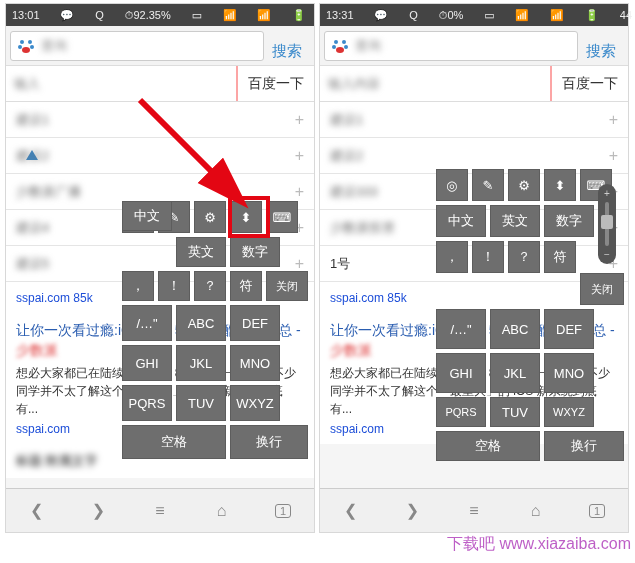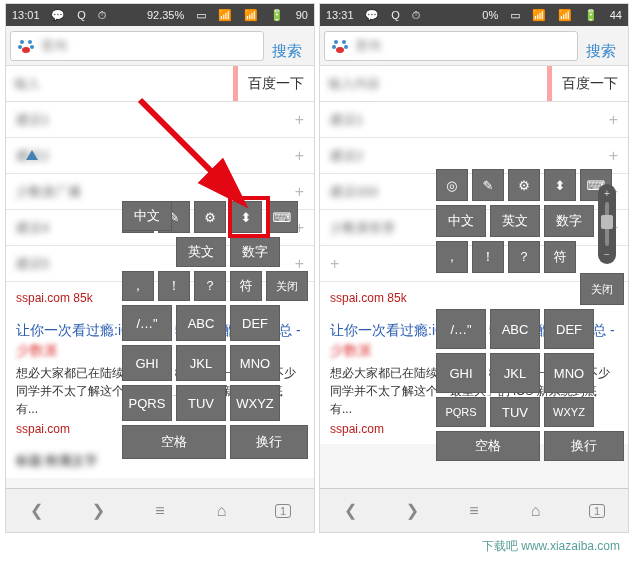--- a/index.html
+++ b/index.html
@@ -1,48 +1,48 @@
 <!DOCTYPE html>
 <html><head>
 <meta charset="utf-8">
 <style>
 *{box-sizing:border-box;margin:0;padding:0;font-family:sans-serif}
 body{background:#fff;width:635px;height:563px;position:relative;overflow:hidden}
 .pane{position:absolute;top:3px;width:310px;height:530px;border:1px solid #d8d8d8;background:#f5f5f5}
 .pane.left{left:5px}
 .pane.right{left:319px}
 .status{height:22px;background:#444;color:#eee;display:flex;align-items:center;padding:0 6px;font-size:11px;justify-content:space-between}
-.status .g{display:flex;gap:12px;align-items:center}
+.status .g{display:flex;gap:21px;align-items:center}
 .searchbar{height:40px;background:#f3f3f3;display:flex;align-items:flex-end;padding:4px;border-bottom:1px solid #ddd}
 .searchbox{flex:1;height:30px;background:#fff;border:1px solid #ccc;border-radius:3px;display:flex;align-items:center;padding:0 5px}
 .paw{width:20px;height:20px;display:inline-block}
 .searchtext{flex:1;color:#888;font-size:13px;padding-left:5px;filter:blur(3px)}
 .slink{color:#3b8acb;font-size:15px;padding:0 8px}
 .topq{height:36px;background:#fff;display:flex;align-items:center;border-bottom:1px solid #ddd}
 .topq-t{flex:1;padding:0 8px;color:#777;font-size:13px;filter:blur(3px)}
-.topq-b{border-left:5px solid #fca5a5;height:100%;display:flex;align-items:center;padding:0 10px;font-size:14px;color:#333}
+.topq-b{border-left:2px solid #fca5a5;height:100%;display:flex;align-items:center;padding:0 10px;font-size:14px;color:#333}
 .list{position:relative}
 .row{height:36px;border-bottom:1px solid #e5e5e5;background:#fff;display:flex;align-items:center;padding:0 10px}
 .row .t{flex:1;color:#666;font-size:13px;filter:blur(3px)}
 .row .pl{color:#bbb;font-size:16px}
 .caret{position:absolute;left:20px;top:48px;width:0;height:0;border-left:6px solid transparent;border-right:6px solid transparent;border-bottom:10px solid #3b8acb}
 .link1{background:#fff;padding:8px 10px;font-size:13px}
 .title{color:#2a5db0;font-size:14px;line-height:1.4}
 .title .hl{color:#d33}
 .snip{color:#333;font-size:12px;line-height:1.5;margin:4px 0}
-.src{color:#b91c1c;font-size:12px}
+.src{color:#1d4ed8;font-size:12px}
 .footer{position:absolute;bottom:0;left:0;right:0;height:44px;background:#f0f0f0;border-top:1px solid #ccc;display:flex}
 .fbtn{flex:1;display:flex;align-items:center;justify-content:center;color:#888}
 
 .kbd{position:absolute;background:rgba(102,102,102,0);pointer-events:none}
 .kbd .key{position:absolute;background:#6e6e6e;color:#fff;display:flex;align-items:center;justify-content:center;font-size:13px;box-shadow:inset 0 0 0 1px rgba(0,0,0,.15)}
 .kbd .tool{background:#6e6e6e}
 .hl-red{position:absolute;border:4px solid #e30613}
 .arrow{position:absolute;pointer-events:none}
-.wm{position:absolute;right:15px;bottom:8px;color:#0f766e;font-size:12px;opacity:.7}
+.wm{position:absolute;right:4px;bottom:8px;color:#a21caf;font-size:16px;opacity:.7}
 .slider{position:absolute;width:18px;height:80px;background:#555;border-radius:9px;display:flex;flex-direction:column;align-items:center;justify-content:space-between;padding:4px 0;color:#ccc;font-size:10px}
 .slider .bar{width:4px;flex:1;background:#888;margin:3px 0;border-radius:2px;position:relative}
 .slider .thumb{position:absolute;top:30%;left:-4px;width:12px;height:14px;background:#bbb;border-radius:2px}
 .encyc{background:#fff;border-top:1px solid #e5e5e5;padding:8px 10px;font-size:13px;color:#444}
 .encyc .b{filter:blur(3px);display:inline-block;color:#d33}
 </style>
 </head>
 <body>
 
 <div class="pane left">
@@ -202,20 +202,21 @@
       </div>
   <div class="row">
         <span class="t">建议333</span>
         <span class="pl">+</span>
       </div>
   <div class="row">
         <span class="t">少数派投资</span>
         <span class="pl">+</span>
       </div>
   <div class="row">
+        <span class="t" style="filter:none;color:#333"><span>1号</span></span>
         <span class="pl">+</span>
       </div>
   <div class="link1"><span class="src">sspai.com 85k</span></div>
   <div class="link1">
    <div class="title"><span>让你一次看过瘾:iOS 8 的 51 个炫酷功能汇总 - </span><span class="hl" style="filter:blur(2px)">少数派</span></div>
    <div class="snip">想必大家都已在陆续升级 iOS 8 了,但是一定还有不少同学并不太了解这个「最重大」的 iOS 新系统到底有...</div>
    <div class="src">sspai.com</div>
   </div>
  </div>
 

